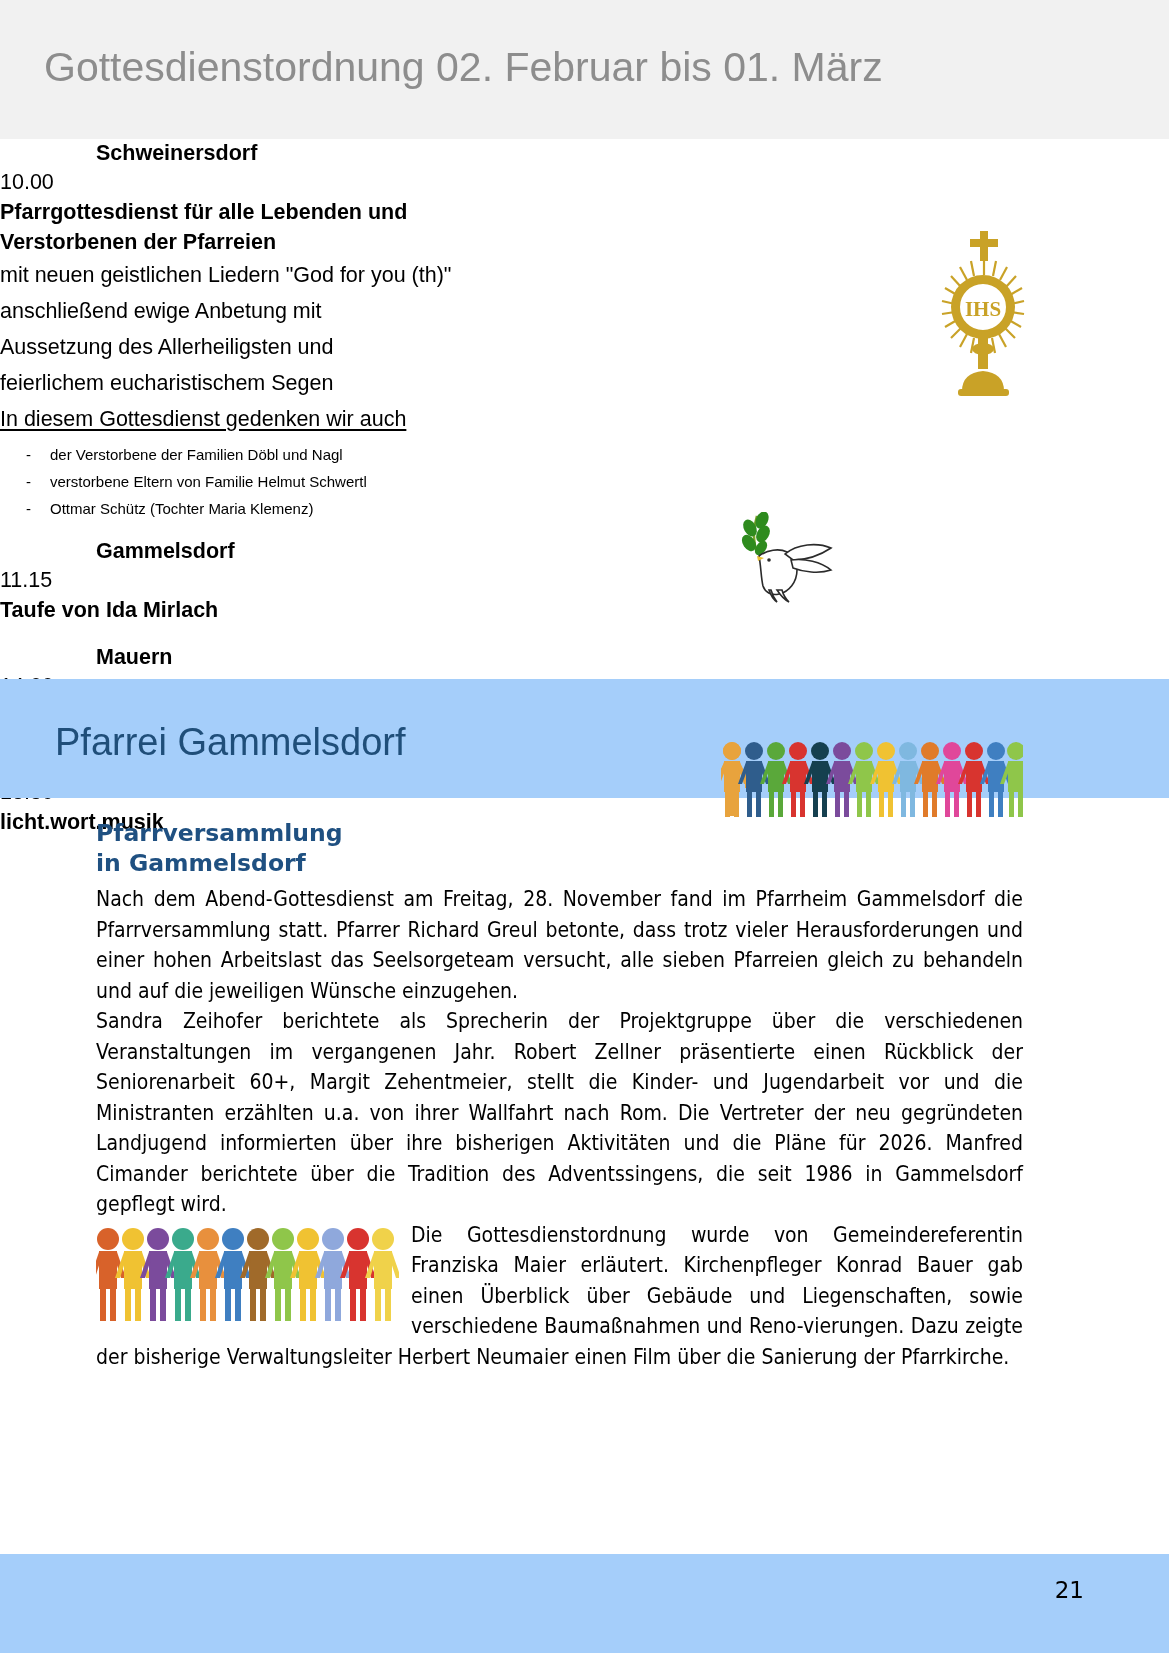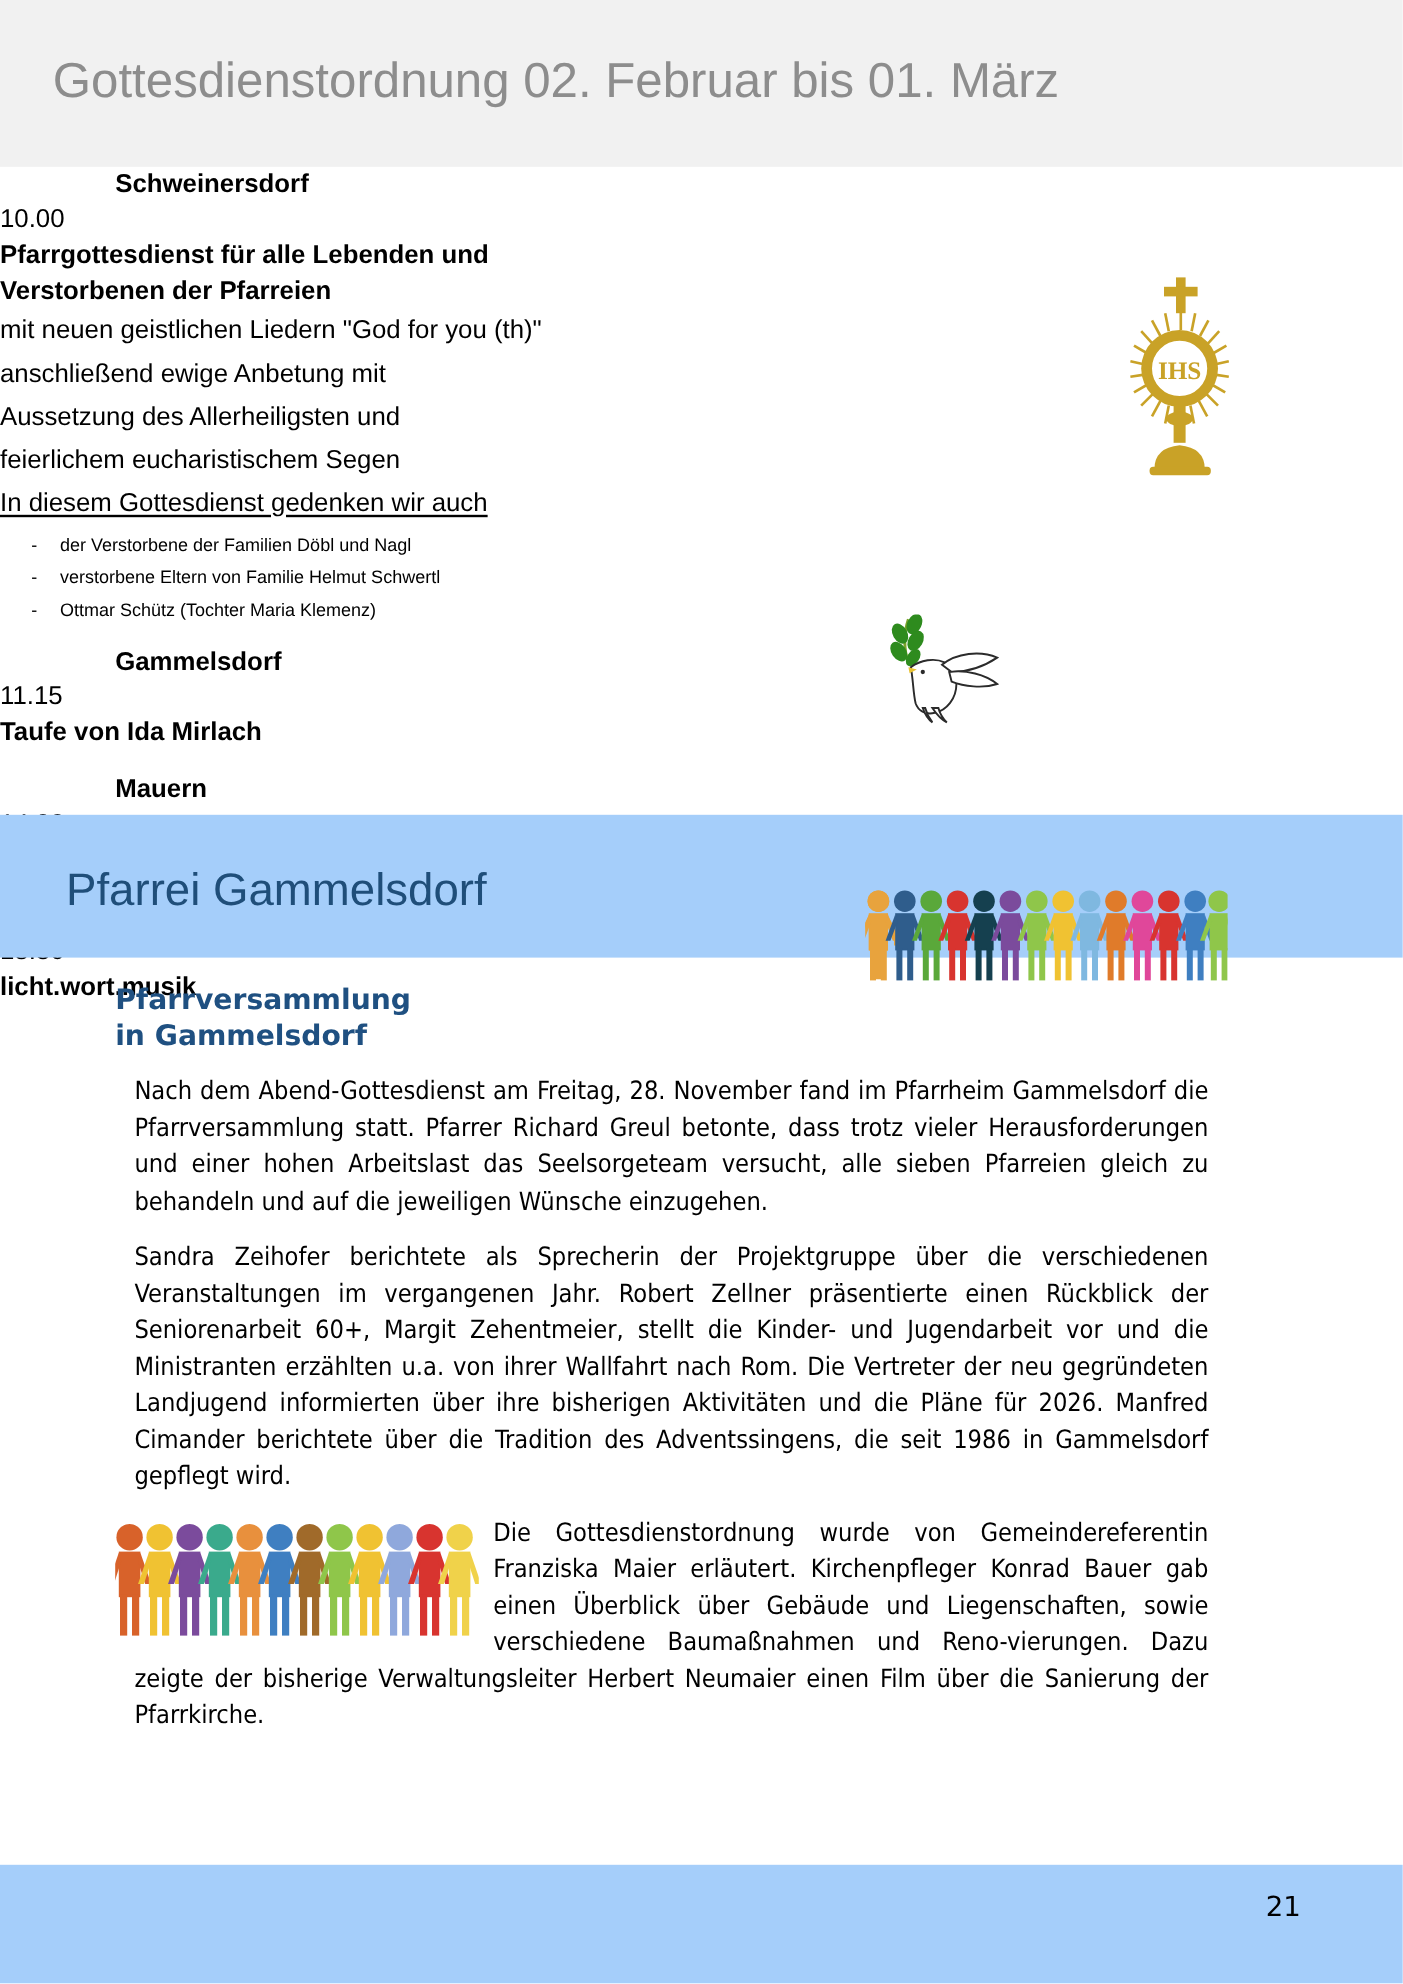--- a/index.html
+++ b/index.html
@@ -171,21 +171,21 @@
   }
   .article-body {
     font-family: "DejaVu Sans Condensed", "DejaVu Sans", sans-serif;
     font-size: 21px;
     line-height: 30.5px;
     color: #000;
     text-align: justify;
     margin-top: 6px;
   }
   .article-body p {
-    margin: 16px;
+    margin: 0;
   }
   .float-people-top {
     float: right;
     width: 302px;
     height: 78px;
     margin: -58px 0 0 10px;
     shape-outside: inset(0);
   }
   .float-people-bottom {
     float: left;

